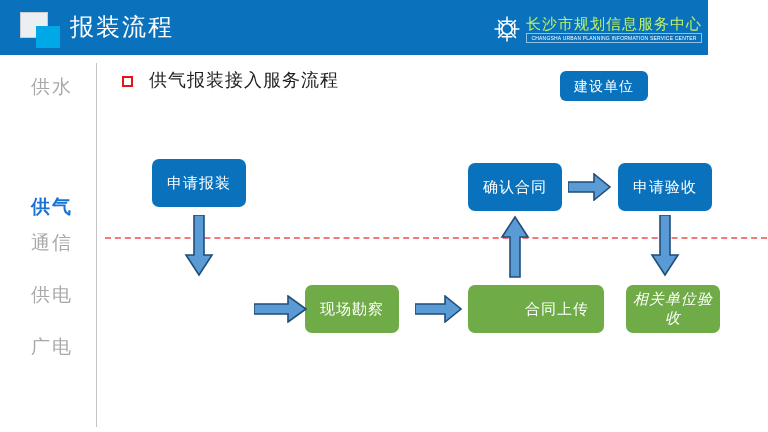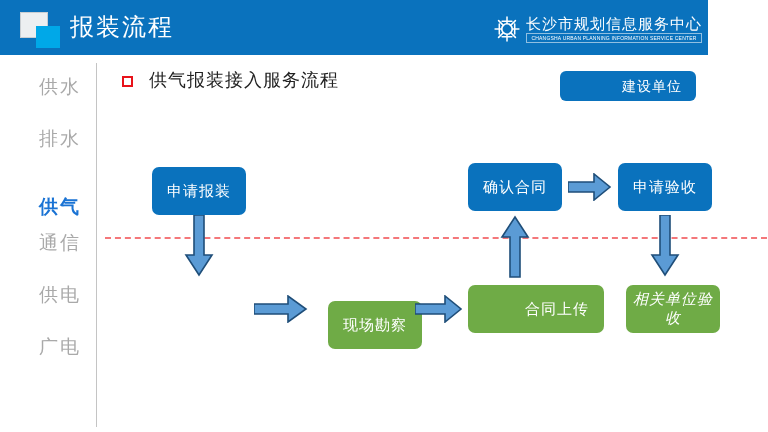--- a/index.html
+++ b/index.html
@@ -31,31 +31,31 @@
     font-size:24px;color:#ffffff;letter-spacing:2px;
     font-family:"DejaVu Sans",sans-serif;
   }
   #org-logo{
     position:absolute;right:6px;top:12px;height:34px;
     display:flex;align-items:center;gap:5px;
   }
   #org-mark{width:28px;height:28px;flex:0 0 auto;}
   #org-text{display:flex;flex-direction:column;justify-content:center;}
   #org-name-cn{
-    font-size:15px;color:#ffffff;letter-spacing:1px;line-height:16px;
+    font-size:15px;color:#bef264;letter-spacing:1px;line-height:16px;
     font-family:"DejaVu Sans",sans-serif;white-space:nowrap;
   }
   #org-name-en{
     font-size:5px;color:#ffffff;line-height:8px;letter-spacing:.2px;
     white-space:nowrap;border:1px solid rgba(255,255,255,.55);
     padding:0 1px;margin-top:1px;text-align:center;
   }
   
   #sidebar{
-    position:absolute;left:12px;top:55px;width:96px;height:354px;
+    position:absolute;left:4px;top:55px;width:96px;height:354px;
     background:#ffffff;
     padding-left:11px;
   }
   #sidebar-divider{
     position:absolute;left:96px;top:63px;width:1px;height:364px;
     background:#c4c4c4;
   }
   .side-item{
     position:absolute;left:0;width:96px;height:24px;
     text-align:center;font-size:19px;color:#a9a9a9;
@@ -74,41 +74,41 @@
     font-size:18px;color:#222222;letter-spacing:1px;
     font-family:"DejaVu Sans",sans-serif;
   }
   
   .legend-box{
     position:absolute;border-radius:6px;
     display:flex;align-items:center;justify-content:center;
     text-align:center;color:#ffffff;font-size:14px;line-height:17px;
     letter-spacing:1px;font-family:"DejaVu Sans",sans-serif;
   }
-  #legend-builder{left:464px;top:16px;width:88px;height:30px;background:#0a72bd;padding-left:48px;}
+  #legend-builder{left:464px;top:16px;width:88px;height:30px;background:#0a72bd;}
   #legend-window{left:568px;top:14px;width:82px;height:36px;background:#6fab46;}
   
   #dash-line{
     position:absolute;left:9px;top:182px;width:662px;height:0;
     border-top:2px dashed #f4777a;
   }
   
   .node{
     position:absolute;border-radius:7px;
     display:flex;align-items:center;justify-content:center;
     text-align:center;color:#ffffff;font-size:15px;line-height:19px;
     letter-spacing:1px;font-family:"DejaVu Sans",sans-serif;
   }
   .node.blue{background:#0a72bd;}
   .node.green{background:#6fab46;}
-  #n-apply      {left:56px; top:112px;width:94px;height:48px;}
+  #n-apply      {left:56px; top:104px;width:94px;height:48px;}
   #n-confirm    {left:372px;top:108px;width:94px;height:48px;}
   #n-inspect-req{left:522px;top:108px;width:94px;height:48px;}
   #n-accept     {left:56px; top:230px;width:94px;height:48px;}
-  #n-survey     {left:232px;top:230px;width:94px;height:48px;margin-top:16px;}
+  #n-survey     {left:209px;top:230px;width:94px;height:48px;}
   #n-upload     {left:372px;top:230px;width:94px;height:48px;padding-left:42px;}
   #n-accept-unit{left:530px;top:230px;width:94px;height:48px;font-style:italic;}
   
   .arrow{position:absolute;}
 </style>
 </head>
 <body>
 
 <div id="header">
   <div id="brand-logo">
@@ -133,21 +133,20 @@
     </svg>
     <div id="org-text">
       <div id="org-name-cn">长沙市规划信息服务中心</div>
       <div id="org-name-en">CHANGSHA URBAN PLANNING INFORMATION SERVICE CENTER</div>
     </div>
   </div>
 </div>
 
 <div id="sidebar">
   <div class="side-item" style="top:19px">供水</div>
-  <div class="side-item" style="top:71px">排水</div>
   <div class="side-item active" style="top:123px">供气</div>
   <div class="side-item" style="top:175px">通信</div>
   <div class="side-item" style="top:227px">供电</div>
   <div class="side-item" style="top:279px">广电</div>
 </div>
 <div id="sidebar-divider"></div>
 
 <div id="content">
 
   <div id="section-bullet"></div>

